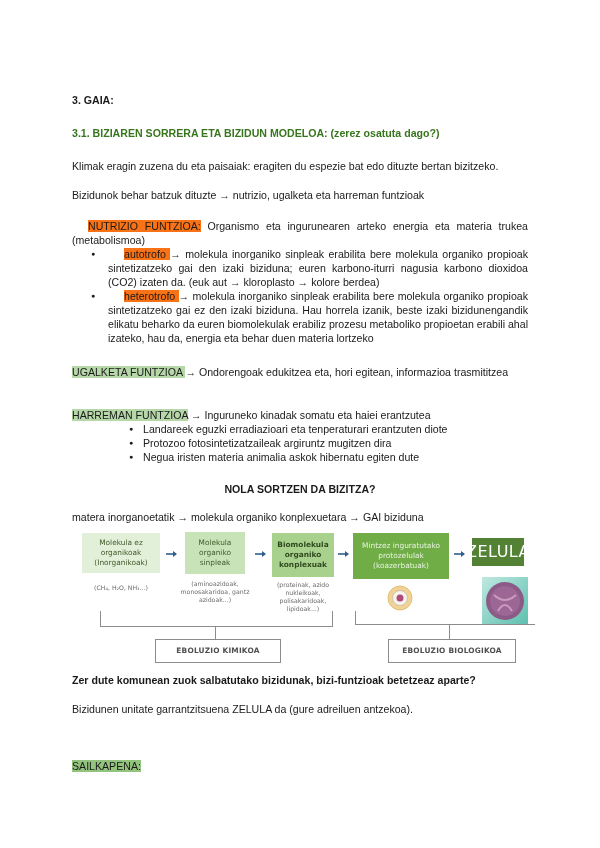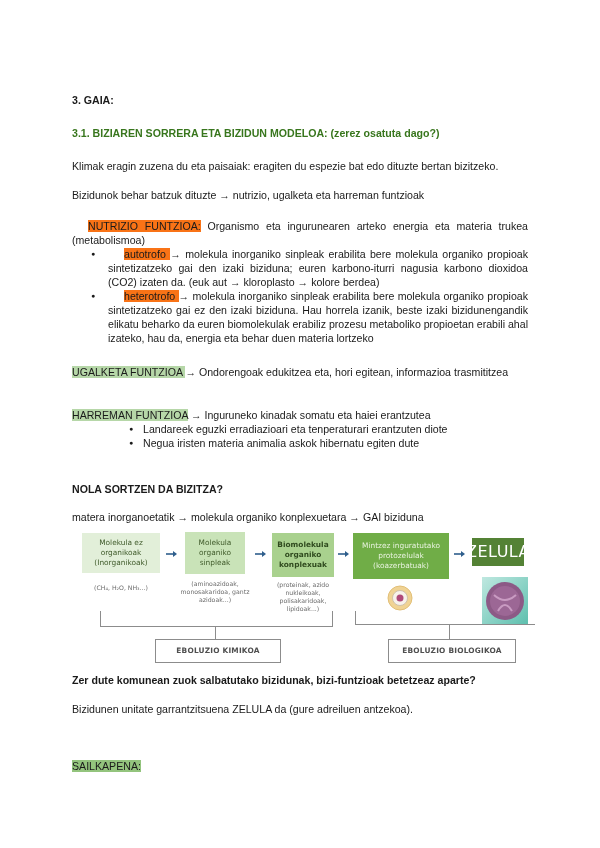--- a/index.html
+++ b/index.html
@@ -54,24 +54,25 @@
 
   <div class="abs txt just" style="top:365px;">
     <span class="hl2" style="background:#b6d7a8;">UGALKETA FUNTZIOA </span><span> → Ondorengoak edukitzea eta, hori egitean, informazioa trasmititzea</span>
   </div>
 
   <div class="abs txt" style="top:408px;">
     <span style="background:#b6d7a8;">HARREMAN FUNTZIOA</span><span> → Inguruneko kinadak somatu eta haiei erantzutea</span>
   </div>
   <ul class="abs txt bullet-list l2" style="top:422px;">
     <li>Landareek eguzki erradiazioari eta tenperaturari erantzuten diote</li>
+    <li>Protozoo fotosintetizatzaileak argiruntz mugitzen dira</li>
     <li>Negua iristen materia animalia askok hibernatu egiten dute</li>
   </ul>
 
-  <div class="abs txt bold" style="top:482px;">NOLA SORTZEN DA BIZITZA?</div>
+  <div class="abs txt bold" style="top:482px;text-align:center;">NOLA SORTZEN DA BIZITZA?</div>
   <div class="abs txt" style="top:510px;">matera inorganoetatik → molekula organiko konplexuetara → GAI biziduna</div>
 
   <div class="diagram">
     <div class="dbox" style="left:10px; top:5px; width:78px; height:40px; background:#e2efd9;">Molekula ez organikoak (Inorganikoak)</div>
     <div class="dnote" style="left:8px; top:56px; width:82px;">(CH₄, H₂O, NH₃...)</div>
 
     <div class="arrow" style="left:94px; top:22px;">
         <svg width="12" height="8" viewBox="0 0 12 8">
           <path d="M0 4 H9" stroke="#2e5e8c" stroke-width="1.6"></path>
           <path d="M7 1 L11 4 L7 7 Z" fill="#2e5e8c"></path>

